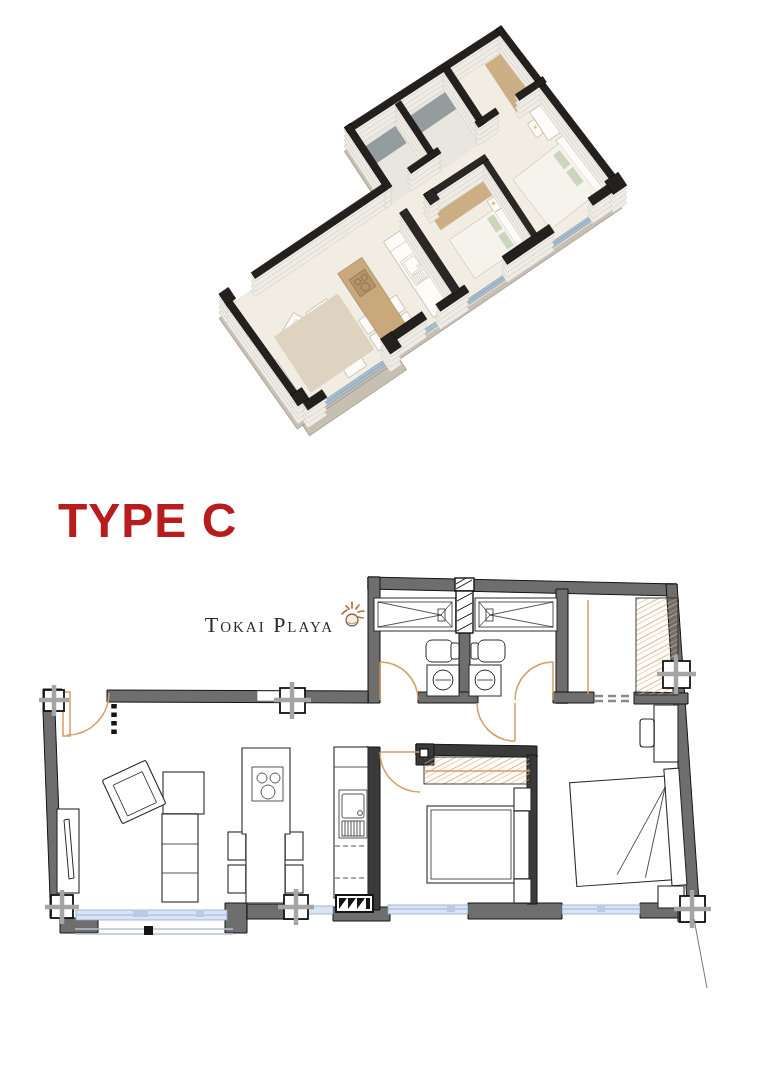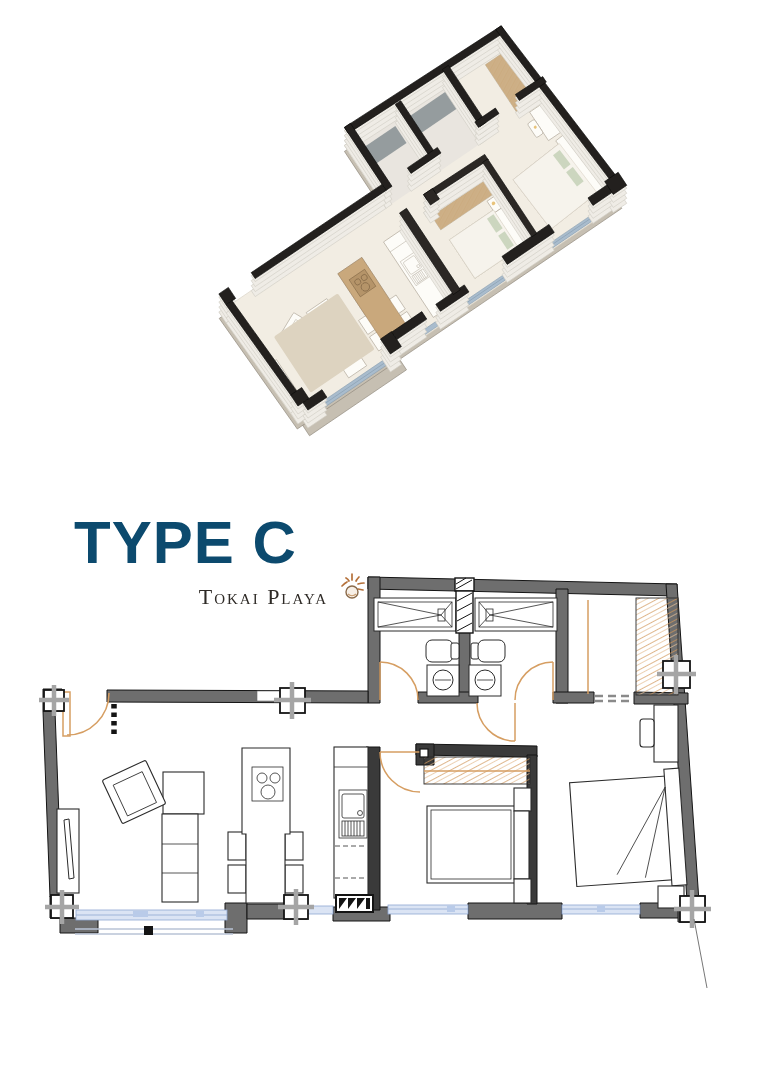--- a/index.html
+++ b/index.html
@@ -40,24 +40,24 @@
   .iso-floortop {--floor-fill:var(--pal-iso_floor,#f2ede3);--floor-stroke:#d9d3c7;}
   .iso-int{
     --furn-fill:#fdfcf8; --fx:#b4ac9e;
     --door-stroke:transparent;
     --glass-fill:#a9bccd; --glass-stroke:#7e95a8;
   }
   .iso-wall-side{--wall-fill:var(--pal-iso_wall_side,#efece6);--wall-stroke:#d2cec5;--wallin-fill:#efece6;}
   .iso-wall-cap {--wall-fill:var(--pal-iso_wall_cap,#23201e);--wall-stroke:#0b0a09;--wallin-fill:#2b2724;}
 
   
-  .title{position:absolute;left:58px;top:498px;margin:16px;
-         font-size:60px;font-weight:bold;letter-spacing:1px;line-height:.95;color:#0c4a6e;}
-  .brand{position:absolute;left:180px;top:584px;width:190px;display:flex;
-         align-items:center;justify-content:flex-end;gap:8px;}
+  .title{position:absolute;left:58px;top:498px;margin:0;
+         font-size:48px;font-weight:bold;letter-spacing:1px;line-height:.95;color:#b91c1c;}
+  .brand{position:absolute;left:180px;top:612px;width:190px;display:flex;
+         align-items:center;justify-content:flex-end;gap:2px;}
   .brand-name{font-family:"Liberation Serif",serif;font-variant:small-caps;
               font-size:22px;letter-spacing:2px;color:#2e2a26;white-space:nowrap;}
   .sun{margin-top:-14px;}
 </style>
 </head>
 <body>
 
 <div class="page">
 
 <svg class="scene" width="764" height="1080" viewBox="0 0 764 1080">

